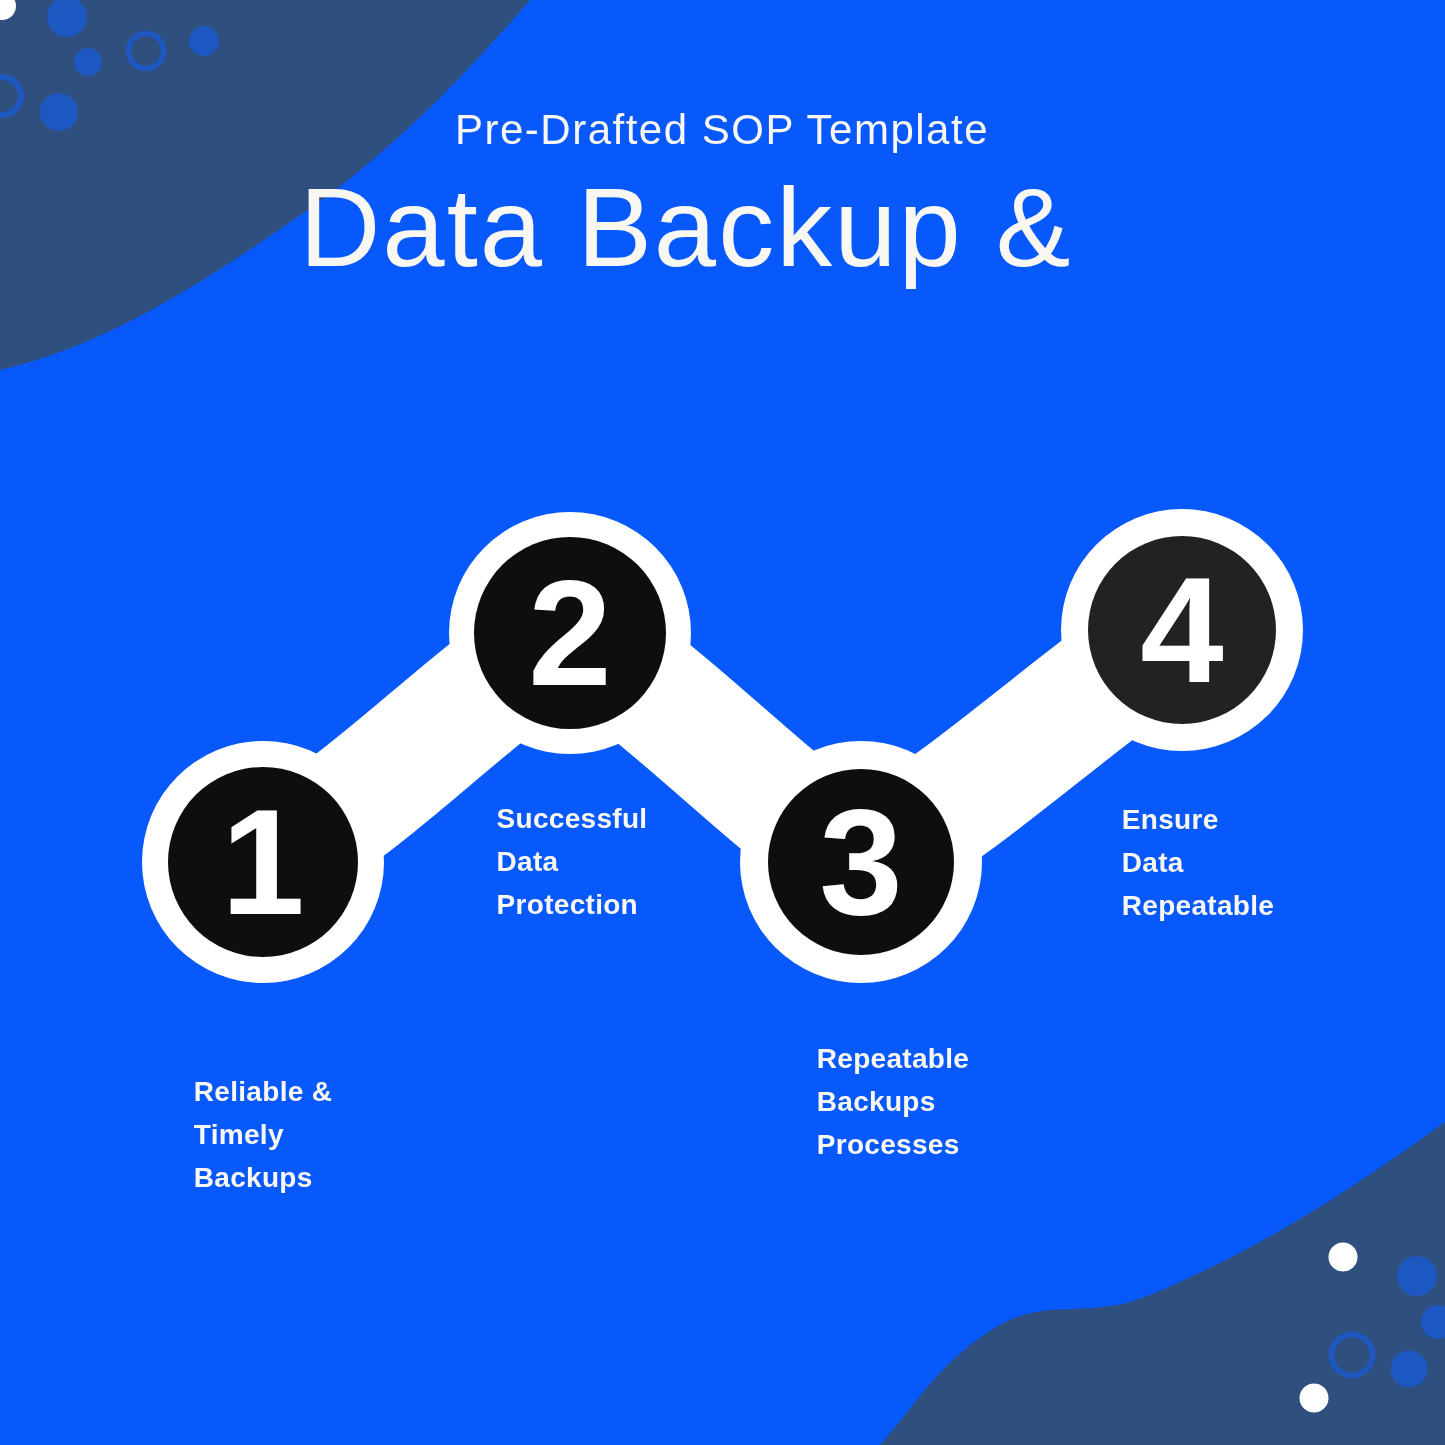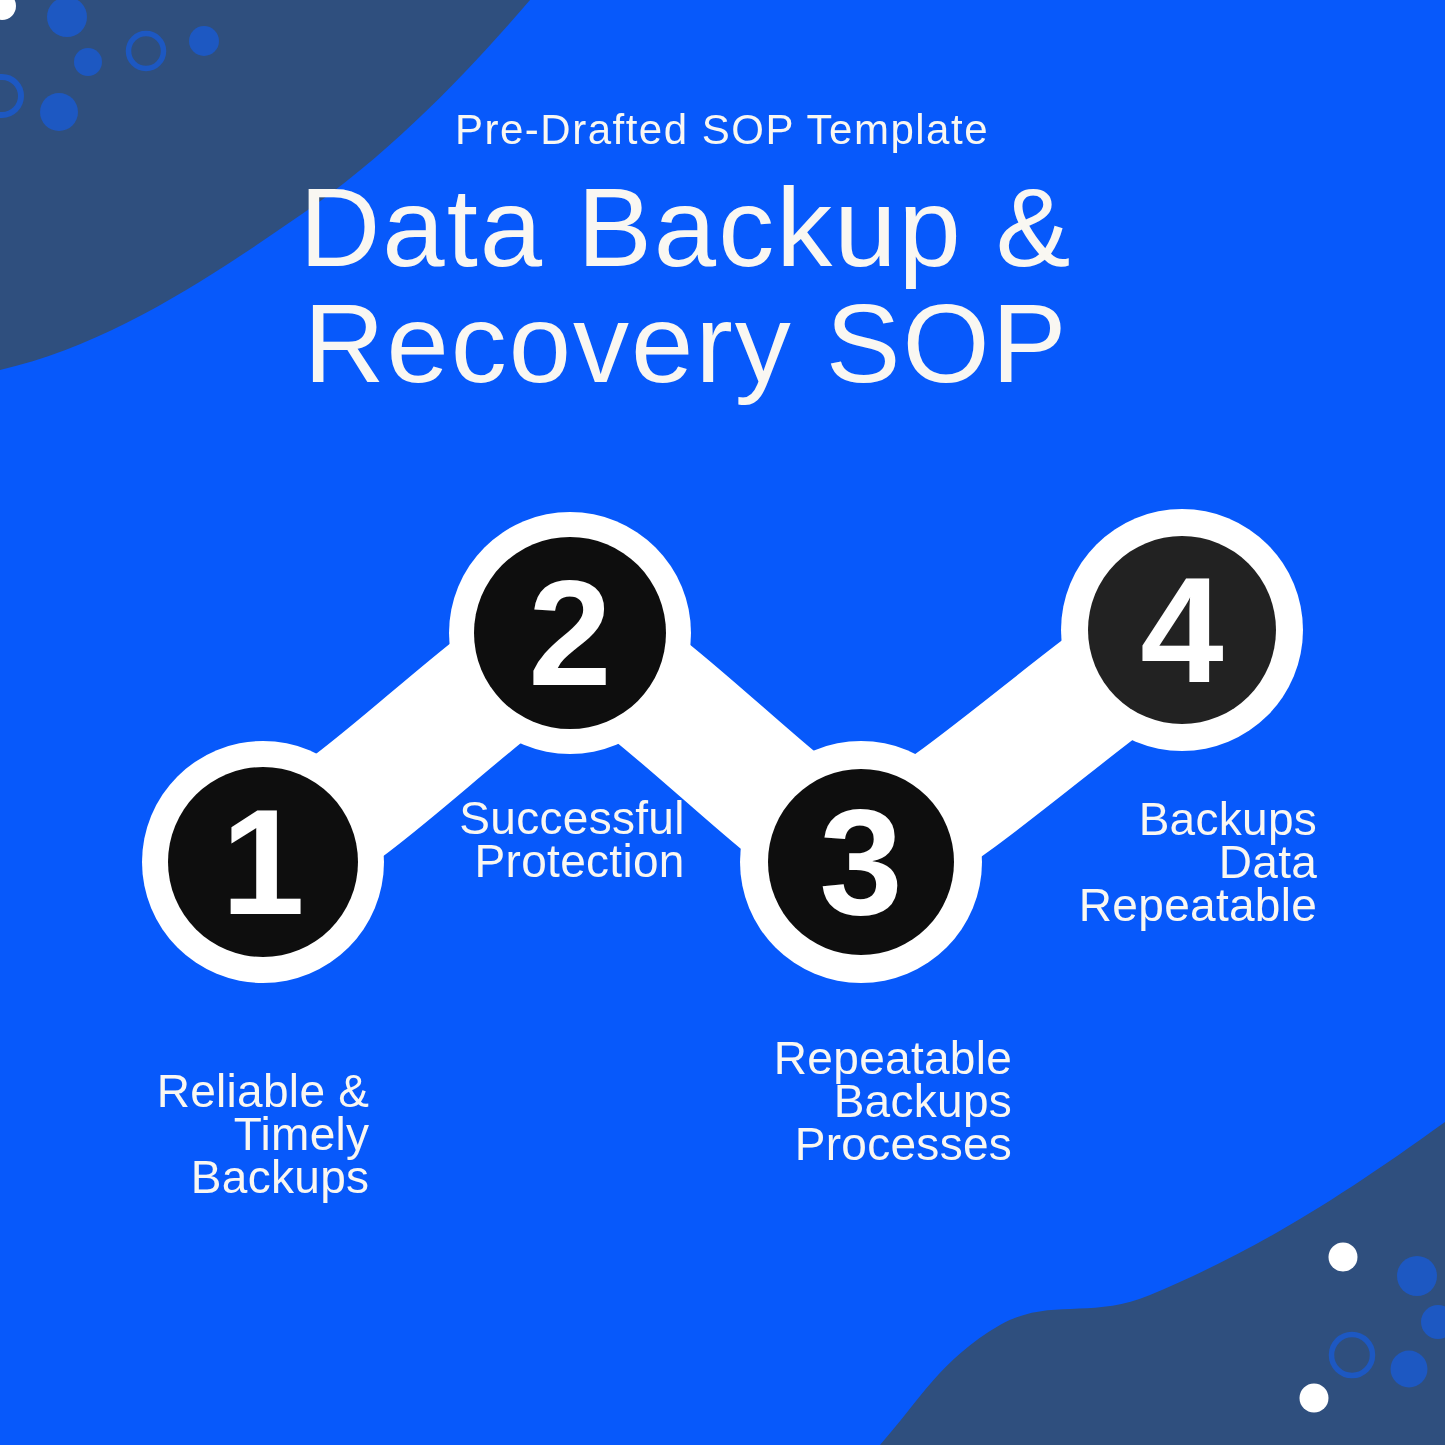--- a/index.html
+++ b/index.html
@@ -51,24 +51,24 @@
     line-height: 200px;
   }
   .num-1 { left: 263px; top: 862px; }
   .num-2 { left: 570px; top: 633px; }
   .num-3 { left: 861px; top: 862px; }
   .num-4 { left: 1182px; top: 630px; }
   .step-label {
     position: absolute;
     transform: translateX(-50%);
     color: #F9F7F2;
-    font-size: 46px;
-    font-weight: 400;
+    font-size: 28px;
+    font-weight: 700;
     line-height: 43px;
-    text-align: right;
+    text-align: left;
     letter-spacing: 0.3px;
   }
   .label-1 { left: 263px;  top: 1037px; margin-top: 33px; }
   .label-2 { left: 572px;  top: 797px;  }
   .label-3 { left: 881px;  top: 1037px; margin-left: 12px; }
   .label-4 { left: 1198px; top: 798px;  }
 </style>
 </head>
 <body>
 
@@ -116,40 +116,40 @@
       <circle cx="263" cy="862" r="95" fill="#0E0E0E"></circle>
       <circle cx="570" cy="633" r="96" fill="#0E0E0E"></circle>
       <circle cx="861" cy="862" r="93" fill="#0E0E0E"></circle>
       <circle cx="1182" cy="630" r="94" fill="#222222"></circle>
     </g>
   </svg>
 
   <div class="txt subtitle">Pre-Drafted SOP Template</div>
   <div class="txt title">
     <div>Data Backup &amp;</div>
-    <div>Recovery SOP</div>
   </div>
 
   <div class="step-number num-1">1</div>
   <div class="step-number num-2">2</div>
   <div class="step-number num-3">3</div>
   <div class="step-number num-4">4</div>
 
   <div class="step-label label-1">
     <div>Reliable &amp;</div>
     <div>Timely</div>
     <div>Backups</div>
   </div>
   <div class="step-label label-2">
     <div>Successful</div>
+    <div>Data</div>
     <div>Protection</div>
   </div>
   <div class="step-label label-3">
     <div>Repeatable</div>
     <div>Backups</div>
     <div>Processes</div>
   </div>
   <div class="step-label label-4">
-    <div>Backups Data</div>
+    <div>Ensure Data</div>
     <div>Repeatable</div>
   </div>
 
 </div>
 
 </body></html>

